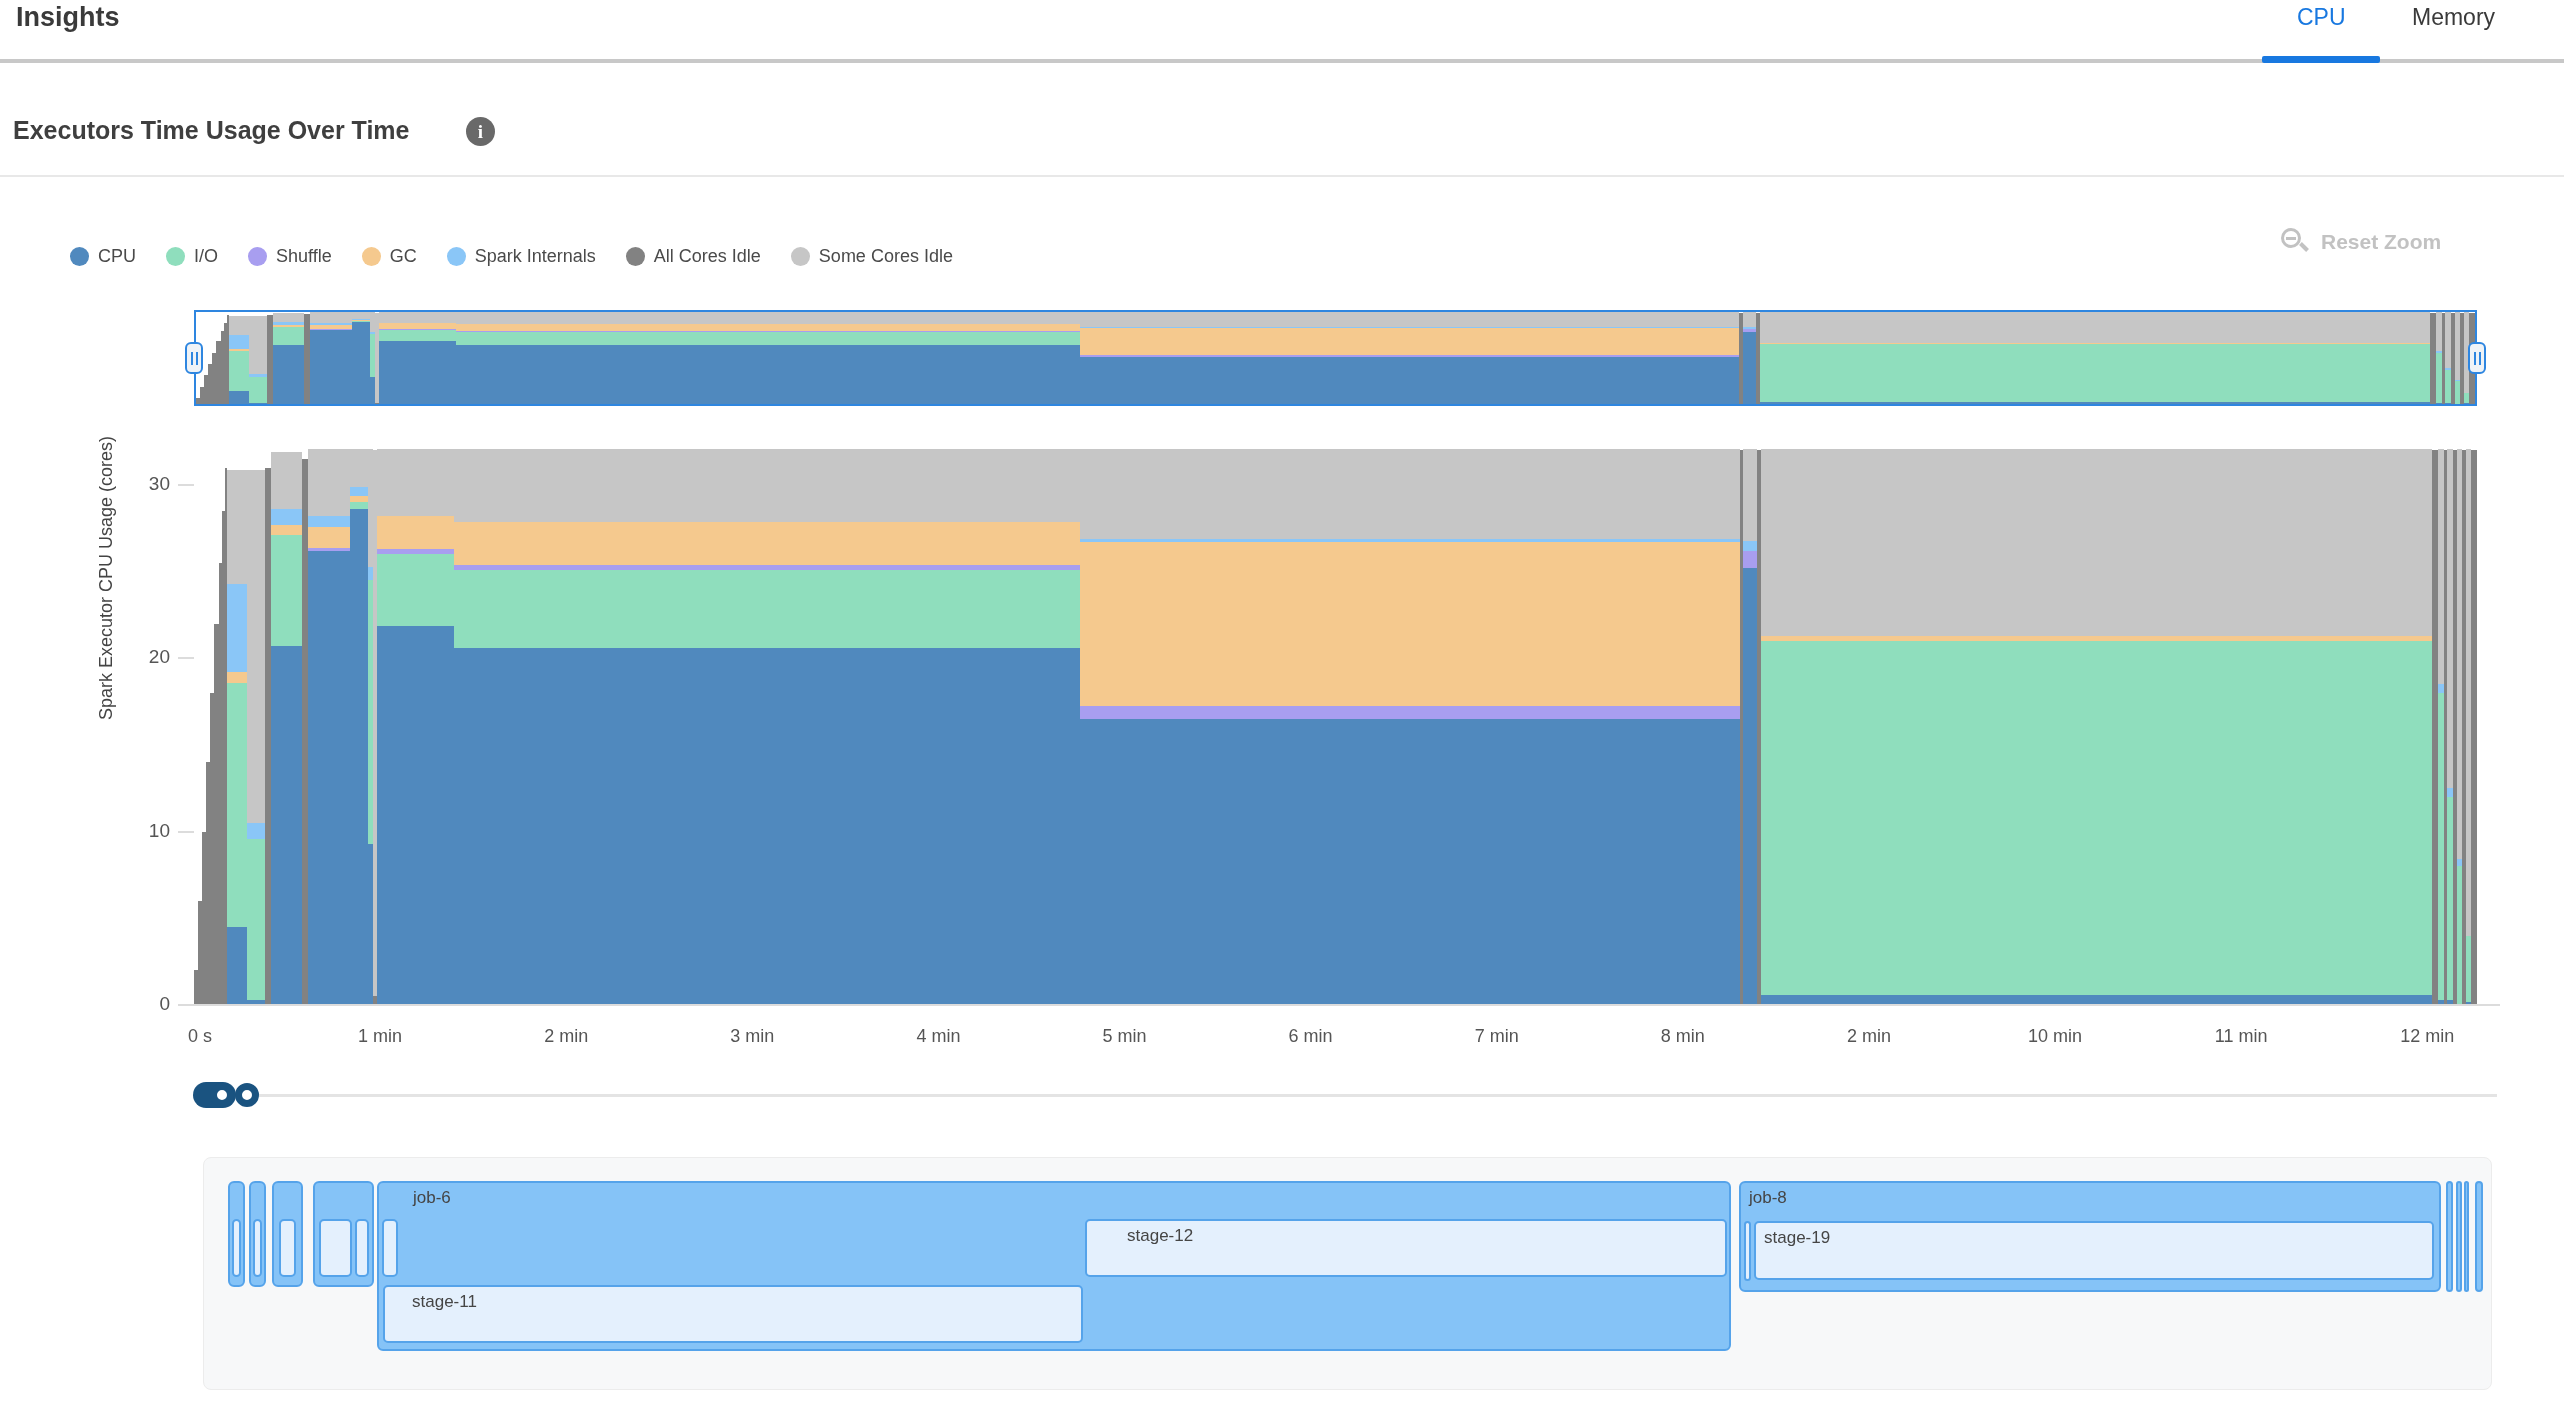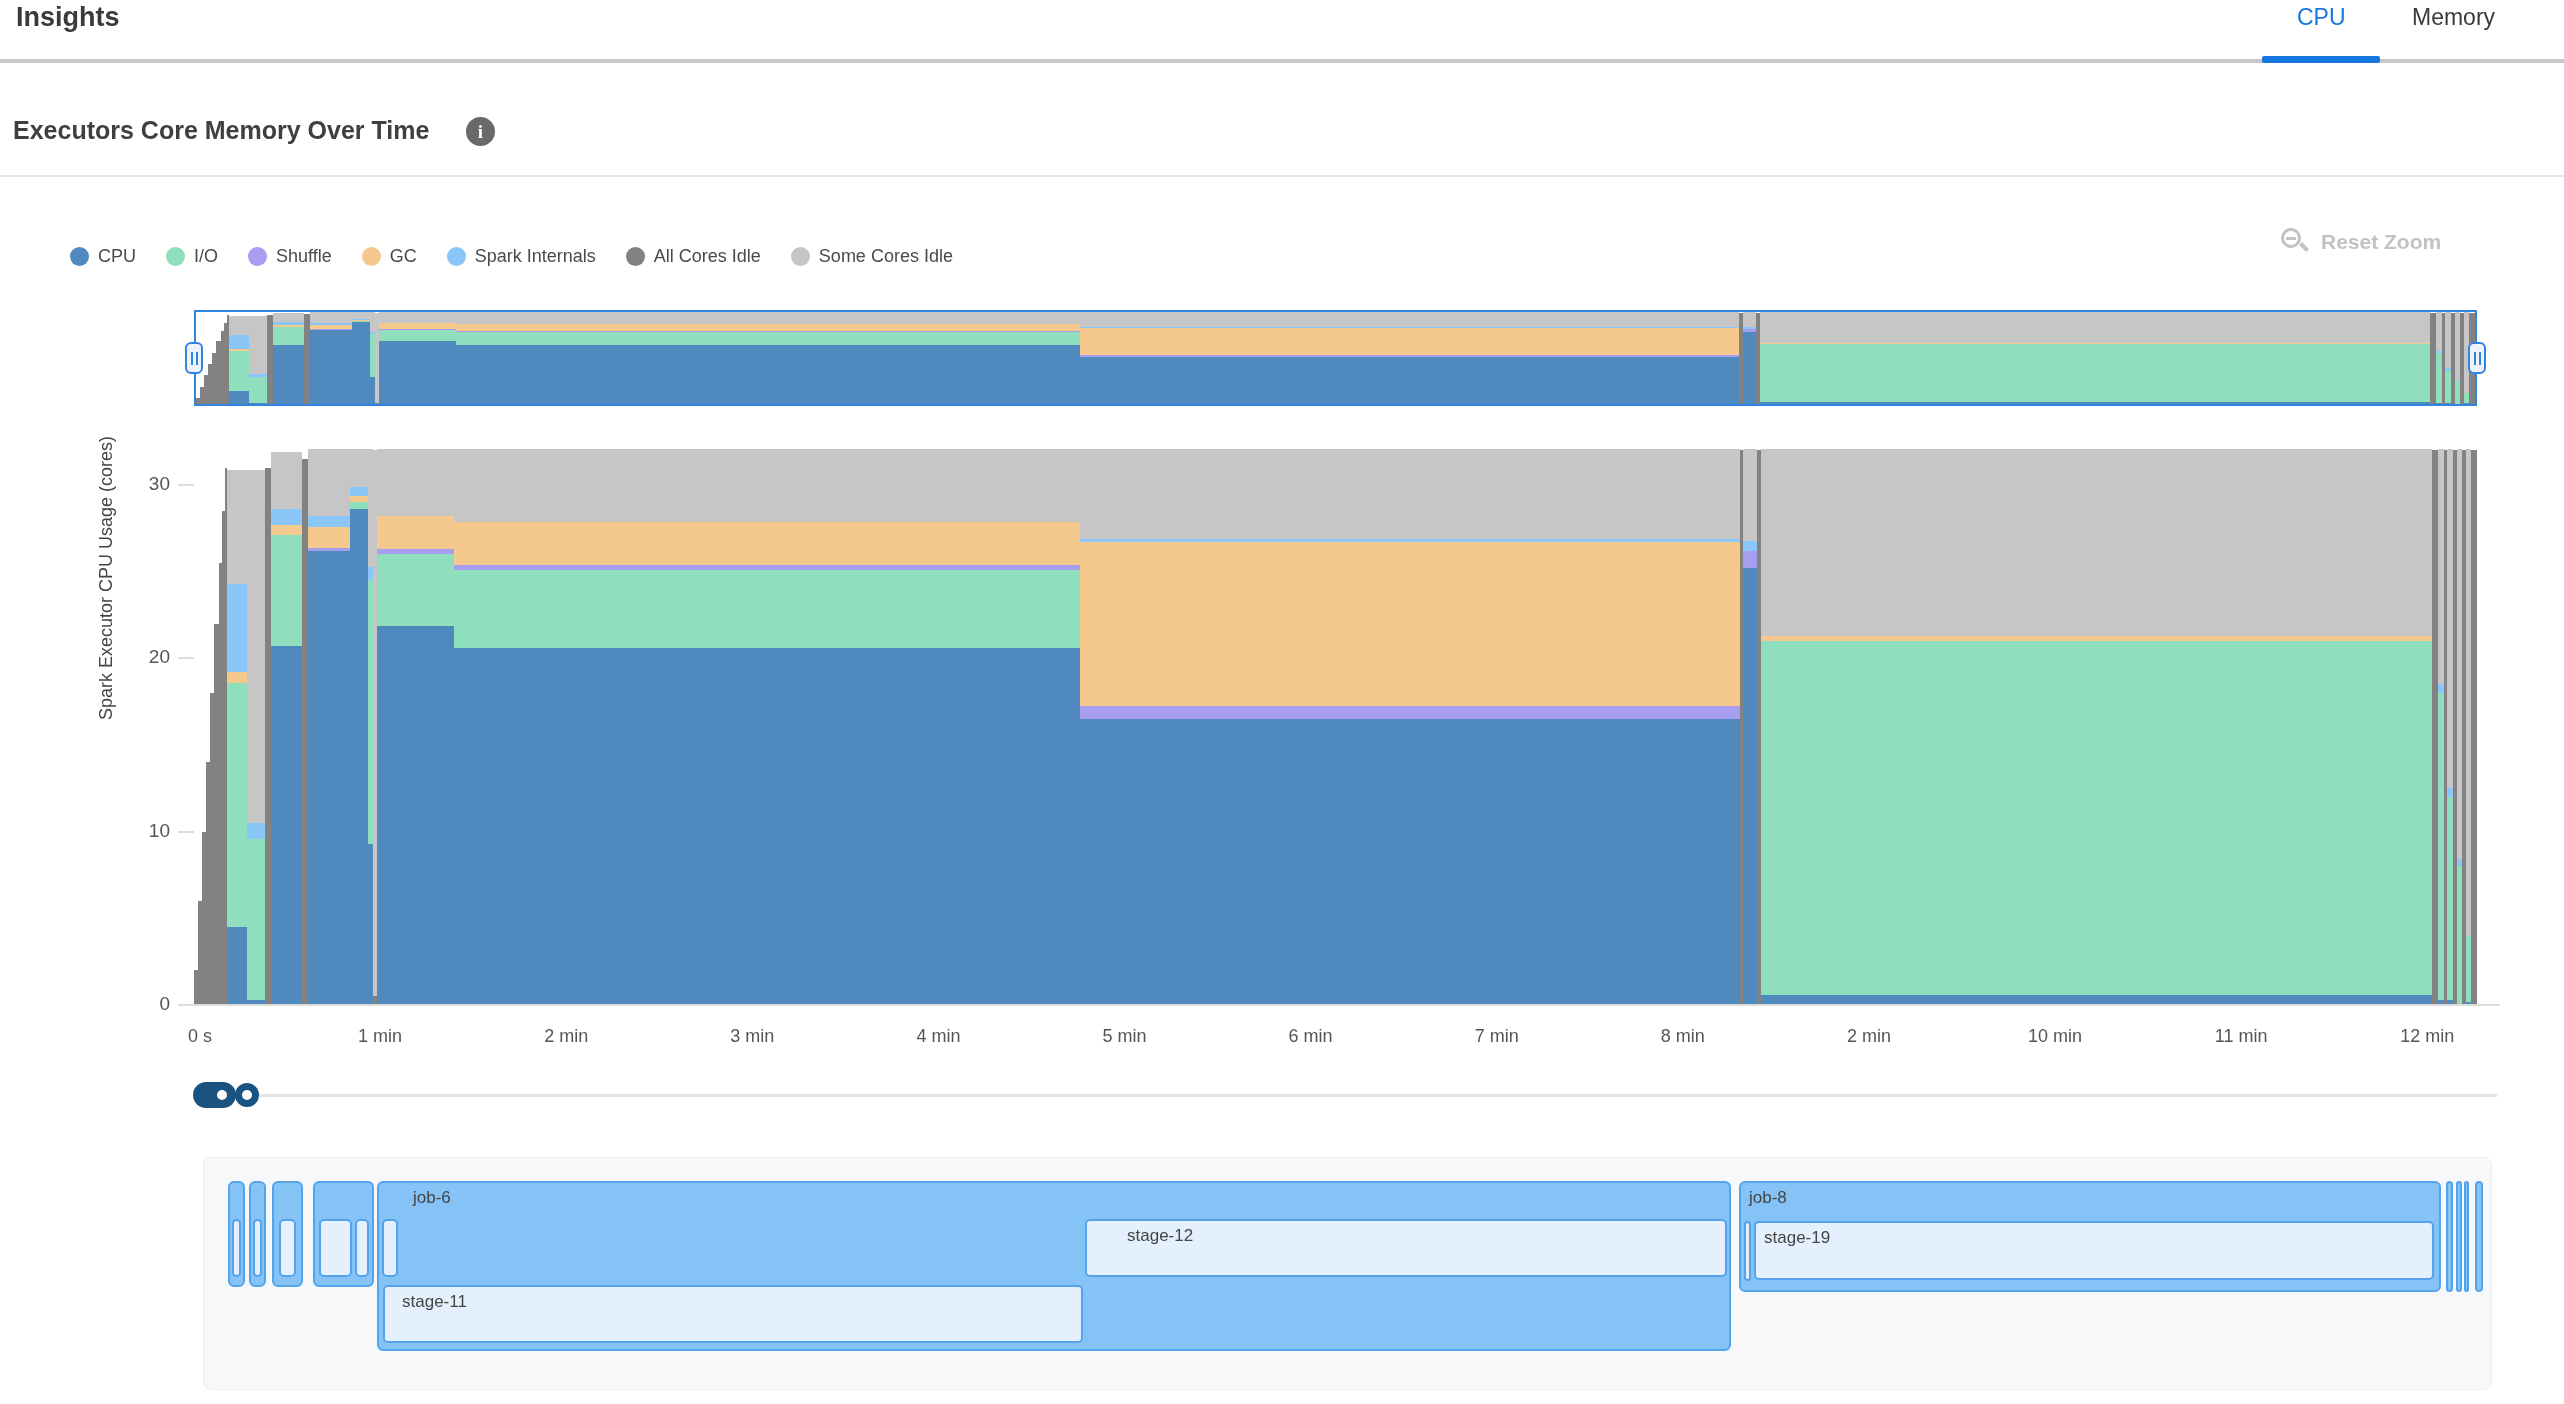--- a/index.html
+++ b/index.html
@@ -74,21 +74,21 @@
 </style>
 </head>
 <body>
 
 <div class="abs page-title">Insights</div>
 <div class="abs header-divider"></div>
 <div class="abs tab tab-cpu">CPU</div>
 <div class="abs tab tab-memory">Memory</div>
 <div class="abs tab-underline"></div>
 
-<div class="abs section-title">Executors Core Memory Over Time</div>
+<div class="abs section-title">Executors Time Usage Over Time</div>
 <div class="abs info-icon">i</div>
 <div class="abs section-divider"></div>
 
 <div class="abs" id="legend">
     <span class="legend-item">
       <span class="legend-dot" style="background: rgb(80, 137, 190);"></span>
       <span class="legend-label">CPU</span>
     </span>
     <span class="legend-item">
       <span class="legend-dot" style="background: rgb(143, 222, 189);"></span>
@@ -353,21 +353,21 @@
     <div class="stage-box" style="left: 279px; top: 1219px; width: 17px; height: 58px; position: absolute;"></div>
     <div class="job-box" style="left: 313px; top: 1181px; width: 61px; height: 106px; position: absolute;"></div>
     <div class="stage-box" style="left: 319px; top: 1219px; width: 33px; height: 58px; position: absolute;"></div>
     <div class="stage-box" style="left: 355px; top: 1219px; width: 14px; height: 58px; position: absolute;"></div>
     <div class="job-box" style="left: 377px; top: 1181px; width: 1354px; height: 170px; position: absolute;"></div>
     <div class="gantt-label" style="left: 377px; top: 1181px; padding-left: 36px;">job-6</div>
     <div class="stage-box" style="left: 382px; top: 1219px; width: 16px; height: 58px; position: absolute;"></div>
     <div class="stage-box" style="left: 1085px; top: 1219px; width: 642px; height: 58px; position: absolute;"></div>
     <div class="gantt-label" style="left: 1117px; top: 1219px;">stage-12</div>
     <div class="stage-box" style="left: 383px; top: 1285px; width: 700px; height: 58px; position: absolute;"></div>
-    <div class="gantt-label" style="left: 392px; top: 1285px; text-align: right;">stage-11</div>
+    <div class="gantt-label" style="left: 402px; top: 1285px; text-align: right;">stage-11</div>
     <div class="job-box" style="left: 1739px; top: 1181px; width: 702px; height: 111px; position: absolute;"></div>
     <div class="gantt-label" style="left: 1739px; top: 1181px;">job-8</div>
     <div class="stage-box" style="left: 1744px; top: 1221px; width: 7px; height: 60px; position: absolute;"></div>
     <div class="stage-box" style="left: 1754px; top: 1221px; width: 680px; height: 59px; position: absolute;"></div>
     <div class="gantt-label" style="left: 1754px; top: 1221px;">stage-19</div>
     <div class="job-box" style="left: 2446px; top: 1181px; width: 7px; height: 111px; position: absolute;"></div>
     <div class="job-box" style="left: 2456px; top: 1181px; width: 6px; height: 111px; position: absolute;"></div>
     <div class="job-box" style="left: 2464px; top: 1181px; width: 5px; height: 111px; position: absolute;"></div>
     <div class="job-box" style="left: 2475px; top: 1181px; width: 8px; height: 111px; position: absolute;"></div>
   </div>

